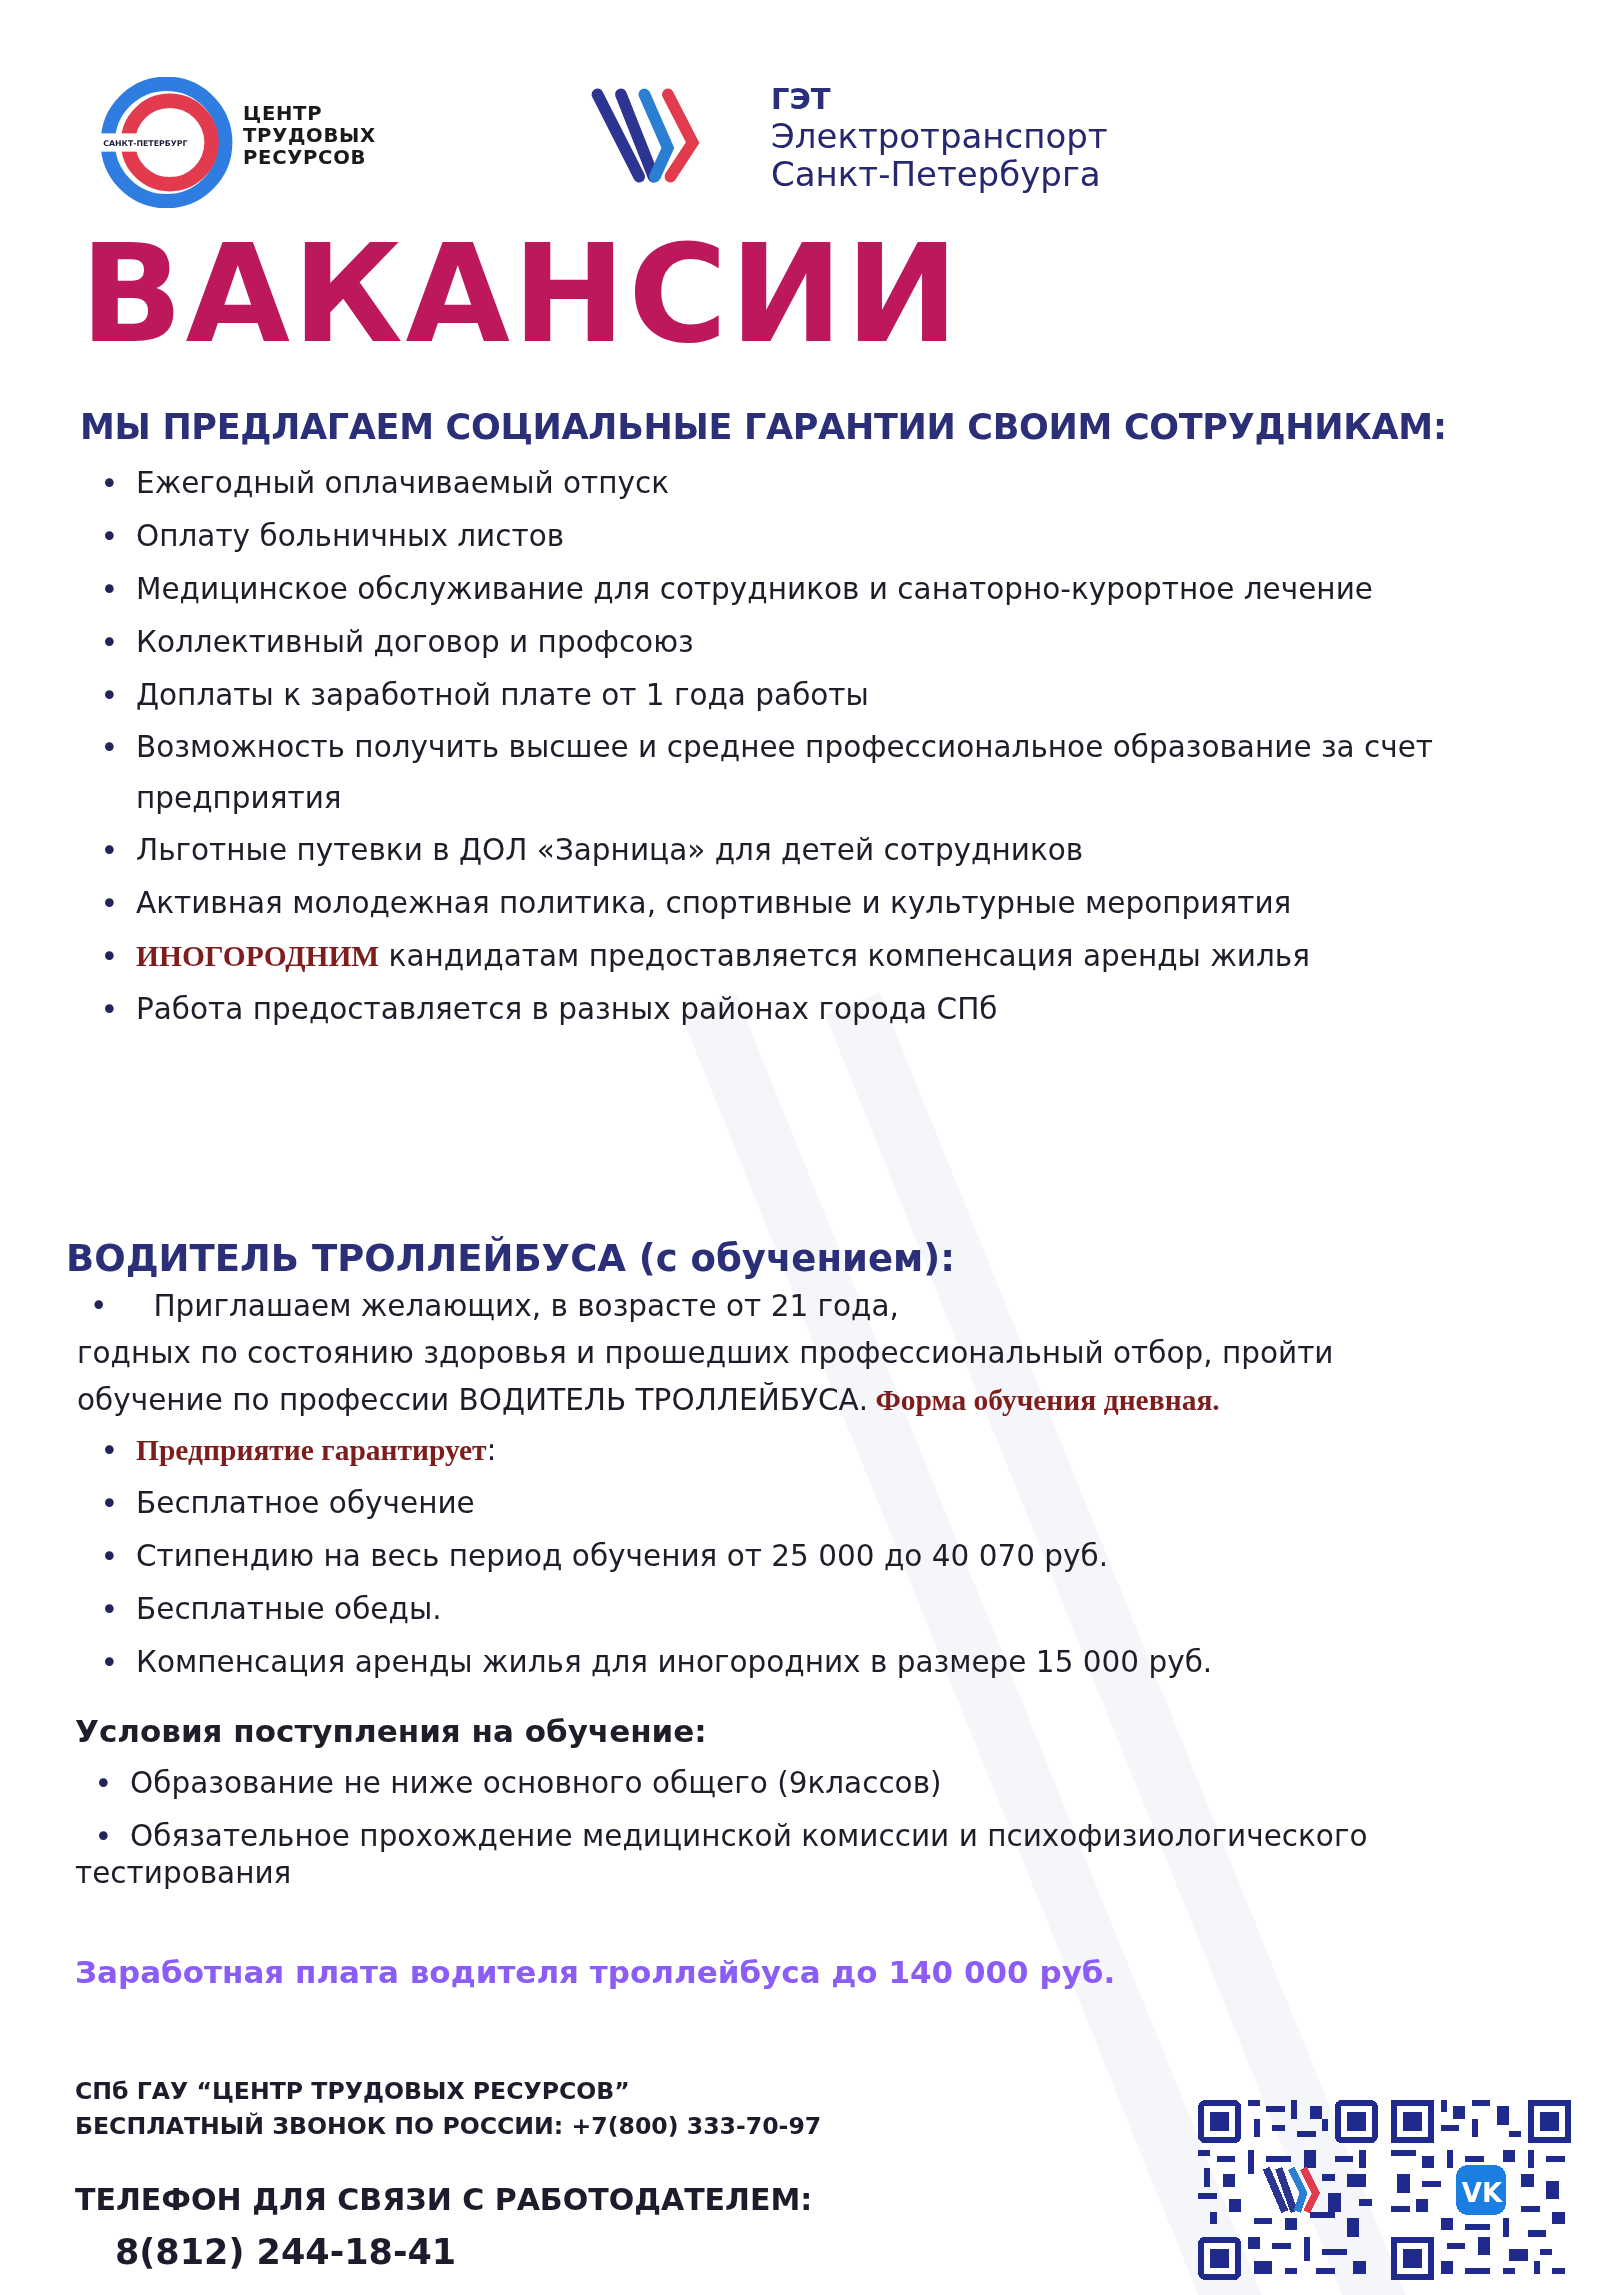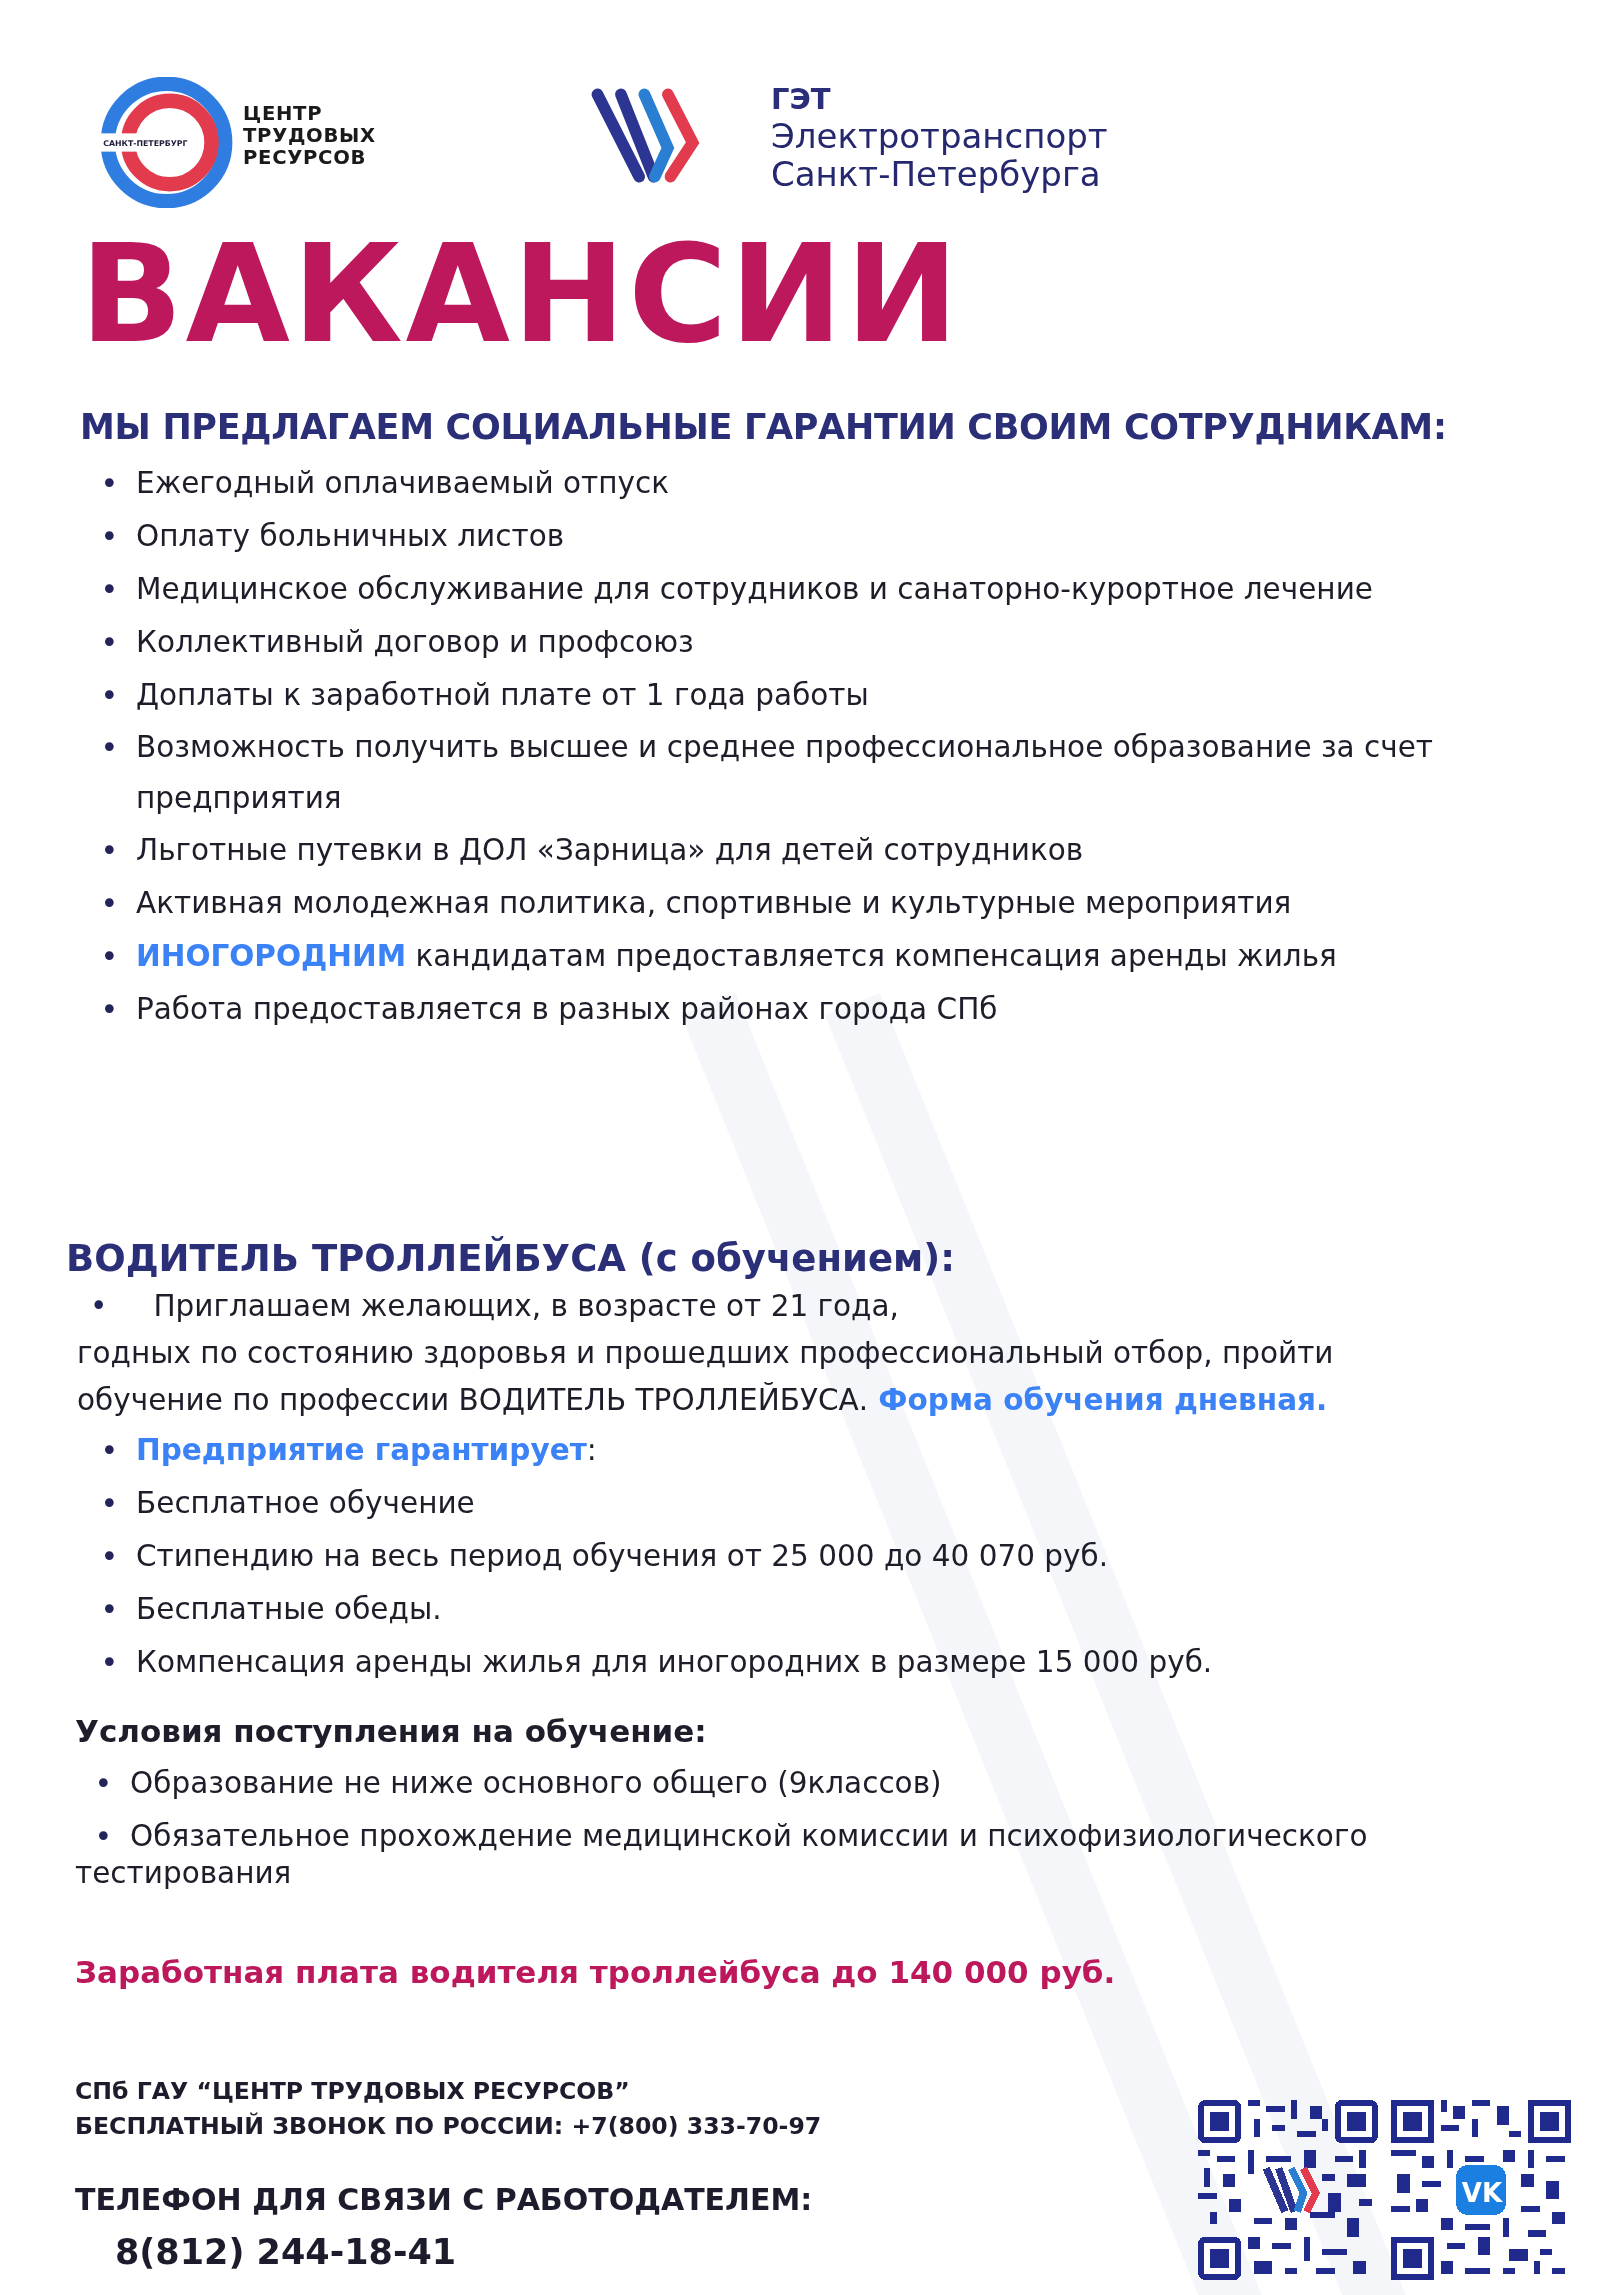--- a/index.html
+++ b/index.html
@@ -24,32 +24,32 @@
   
   .title { left:80px; top:229px; font-family:"DejaVu Sans", sans-serif; font-weight:bold;
            font-size:135px; line-height:131px; color:#be185d; letter-spacing:2.6px; }
   .h-blue { font-weight:bold; color:#2b2f78; }
   .h1 { left:80px; top:406px; font-size:35px; line-height:42px; letter-spacing:-0.3px; }
   ul.list { list-style:none; margin:0; padding:0; }
   ul.list li { position:relative; padding-left:38px; font-size:29.5px; line-height:53px; color:#1e1e2a; }
   ul.list li::before { content:"•"; position:absolute; left:2.6px; top:0; color:#23255a; font-size:30px; }
   .benefits { left:98px; top:457px; width:1505px; }
   .benefits li.wrap { line-height:51px; }
-  .b { font-weight:bold; color:#3b82f6; }
+  .b { font-weight:bold; color:#7f1d1d;font-family:Liberation Serif, serif; }
   .h2 { left:66px; top:1236px; font-size:37px; line-height:46px; }
   .intro { left:77px; top:1283px; width:1525px; font-size:29.5px; line-height:47px; color:#1e1e2a; }
   .intro .first { padding-left:13px; }
   .intro .first span.bul { color:#23255a; margin-right:46px; }
   .guar { left:98px; top:1424px; width:1440px; }
   .guar li { line-height:47px; }
   .h3 { left:75px; top:1710px; font-size:31px; line-height:42px; color:#1e1e2a; font-weight:bold; }
   .cond { left:92px; top:1757px; width:1538px; }
   .cond li { line-height:47px; }
   .cond-tail { left:75px; top:1852px; font-size:29.5px; line-height:42px; color:#1e1e2a; }
-  .salary { left:75px; top:1951px; font-size:31px; line-height:42px; font-weight:bold; color:#be185d; }
+  .salary { left:75px; top:1951px; font-size:31px; line-height:42px; font-weight:bold; color:#8b5cf6; }
   .foot1 { left:75px; top:2074px; font-size:23.6px; line-height:35px; font-weight:bold; color:#1c1c2c; }
   .foot2 { left:75px; top:2180px; font-size:30px; line-height:39px; font-weight:bold; color:#1c1c2c; }
   .foot3 { left:75px; top:2228px; font-size:35px; line-height:48px; font-weight:bold; color:#1c1c2c;margin-left:40px; }
   .qr { top:2095px; width:180px; height:190px; }
   .qr1 { left:1198px; }
   .qr2 { left:1391px; }
 </style>
 </head>
 <body>
 

